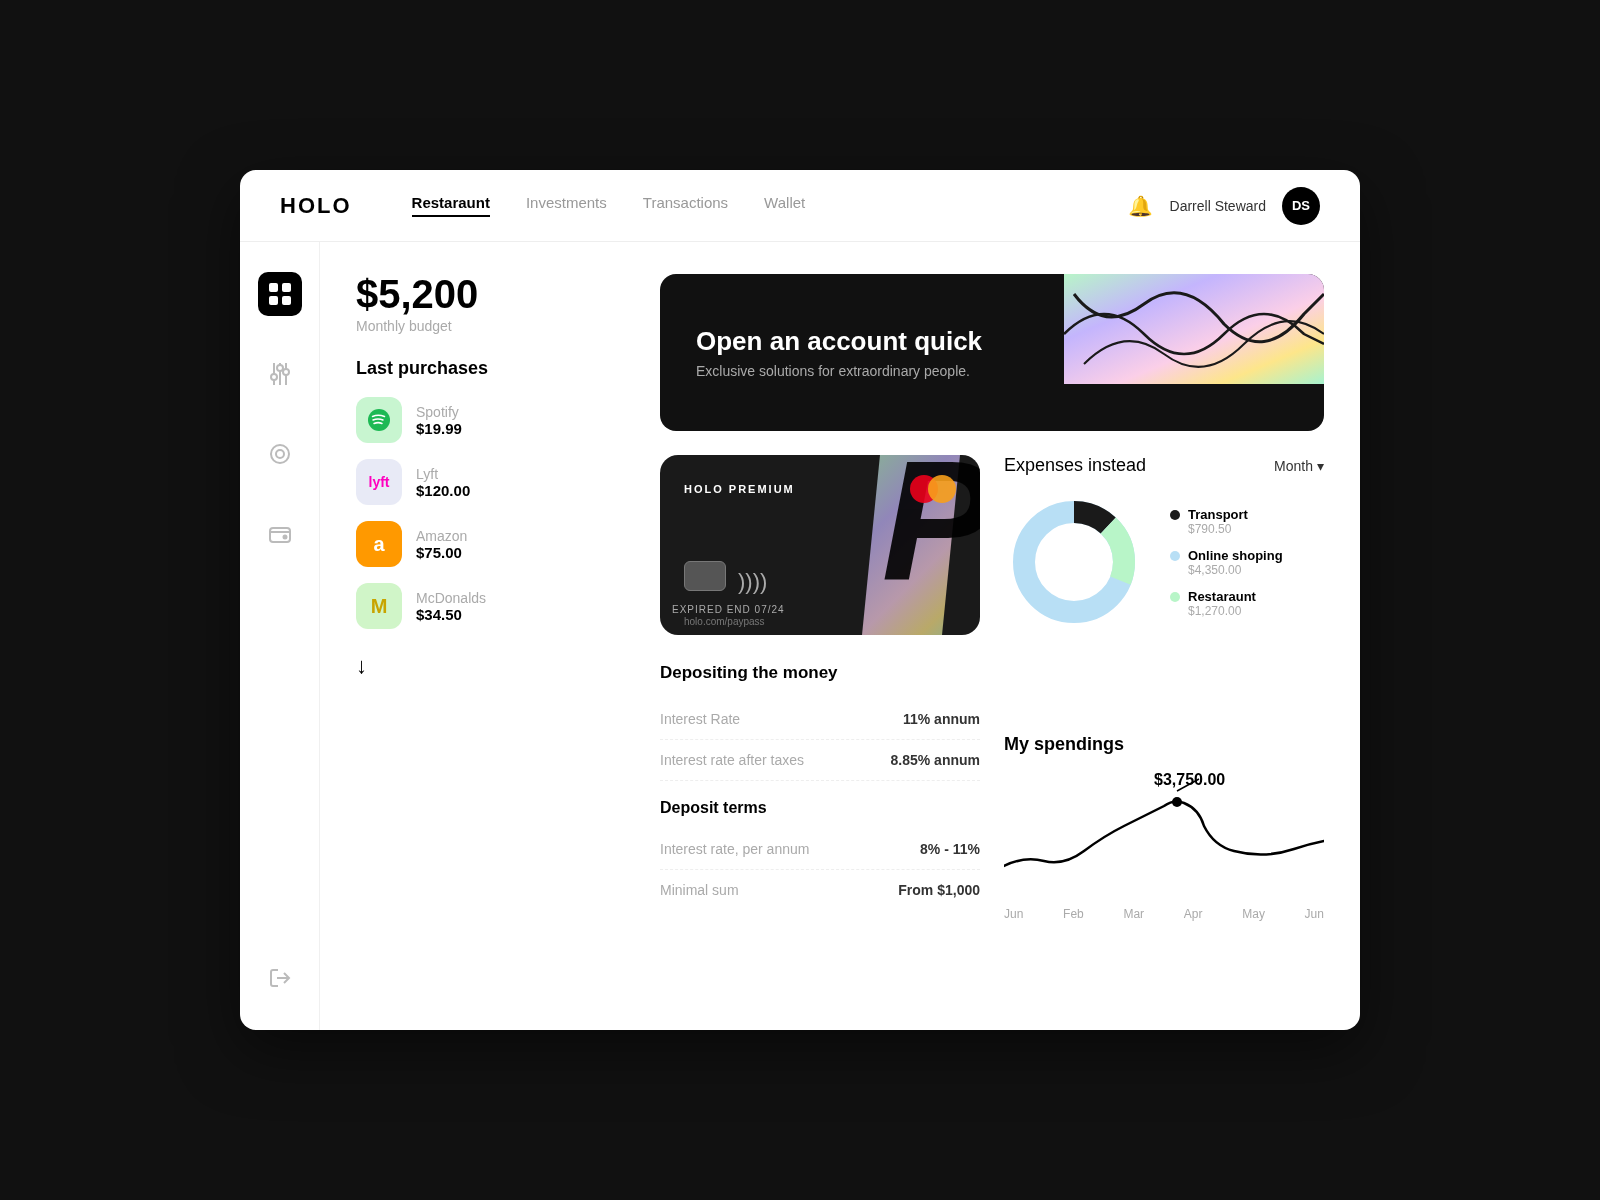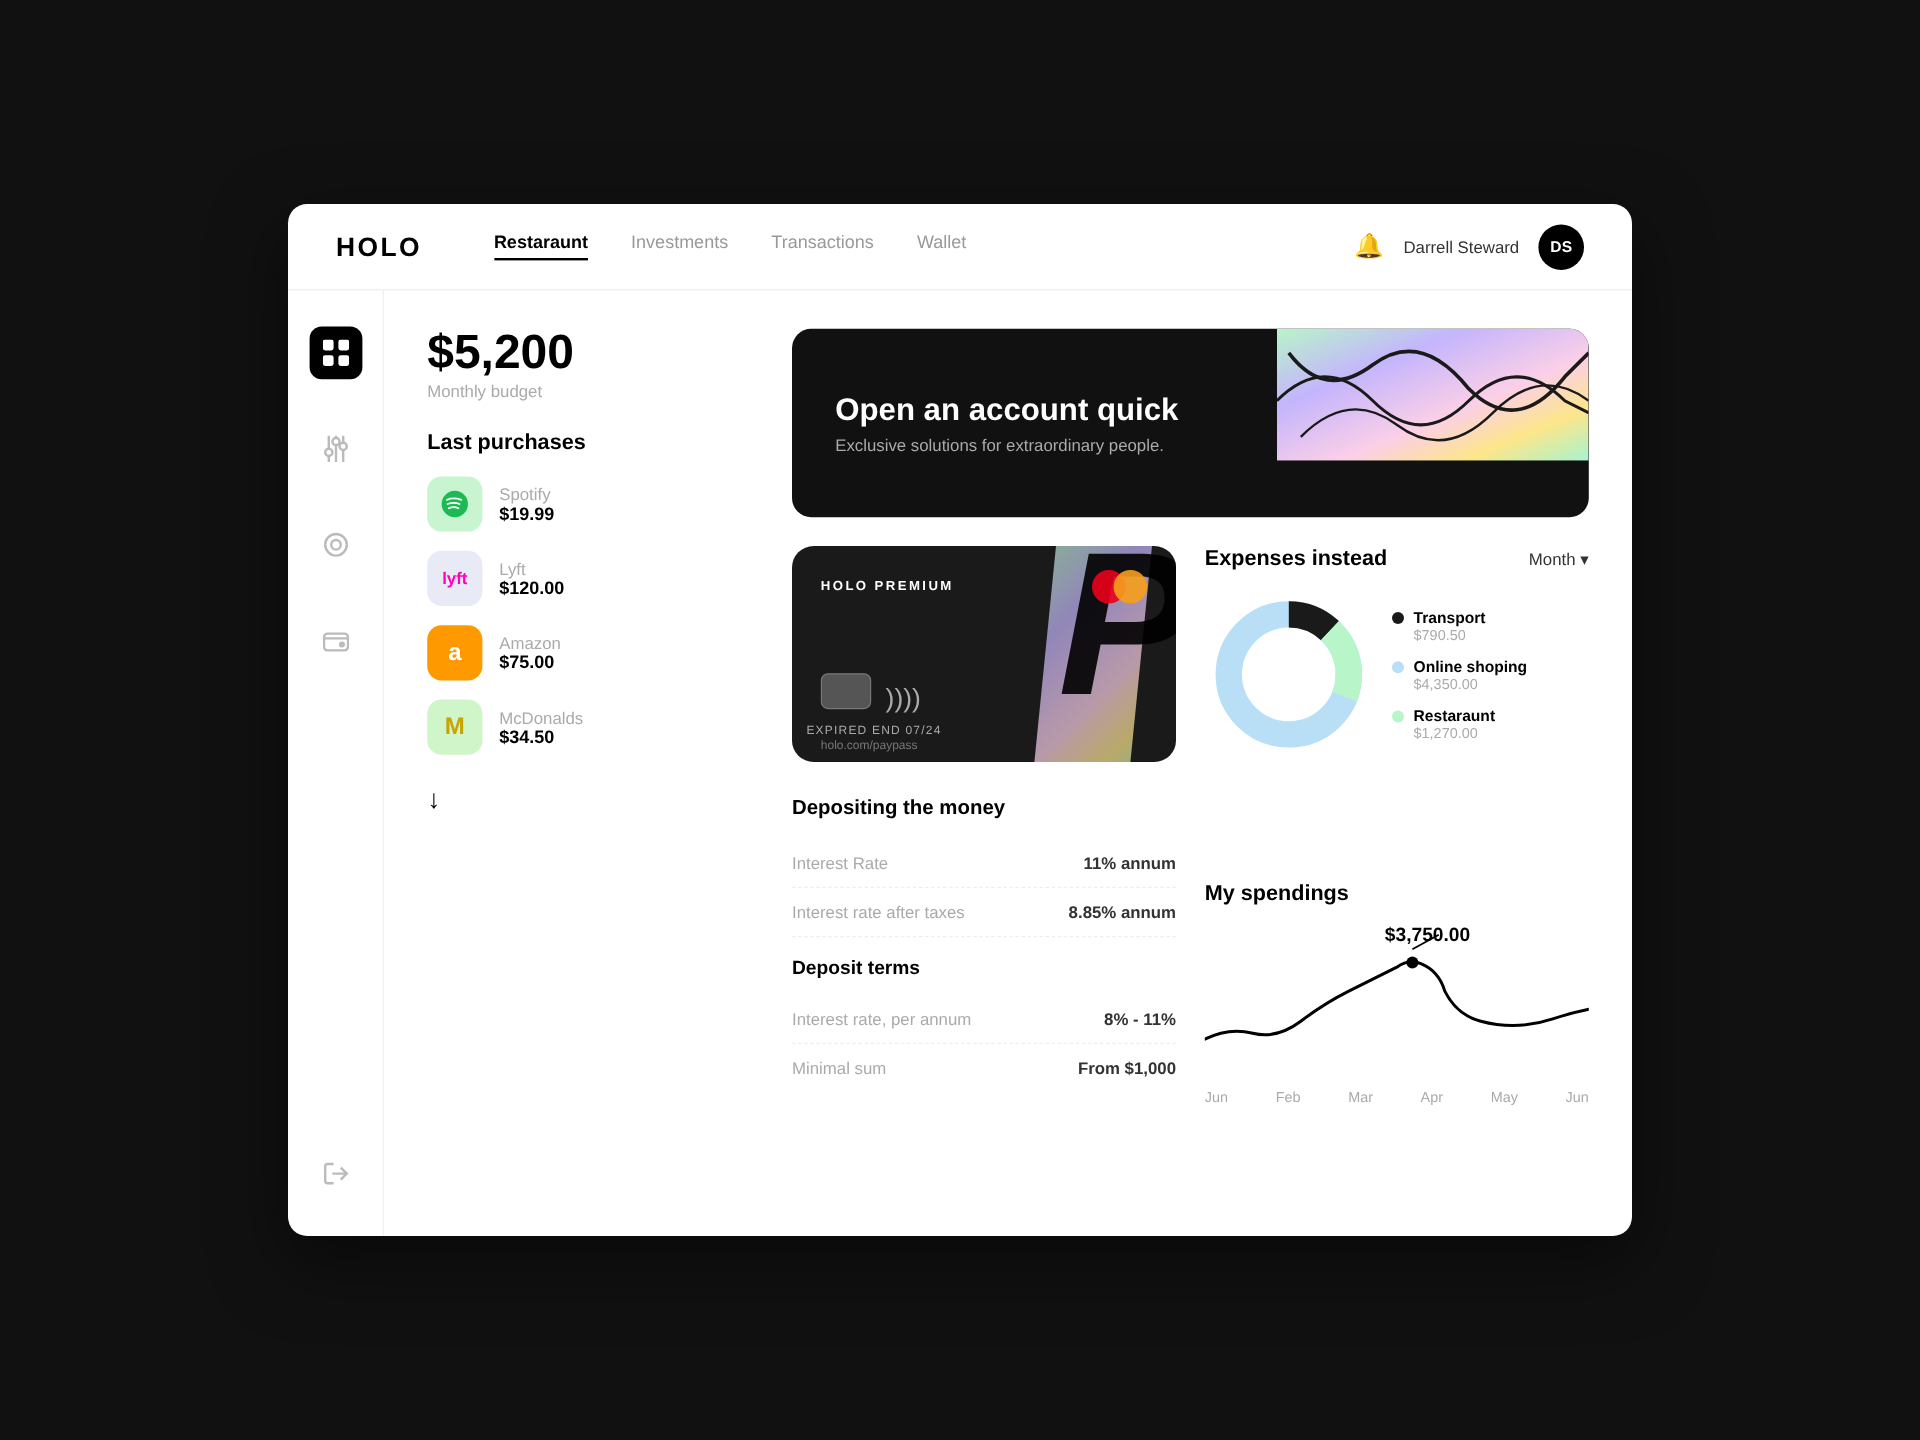--- a/index.html
+++ b/index.html
@@ -359,35 +359,35 @@
       grid-row: 2;
     }
     .expenses-header {
       display: flex;
       justify-content: space-between;
       align-items: center;
       margin-bottom: 16px;
     }
     .expenses-title {
       font-size: 18px;
-      font-weight: 700;
+      font-weight: 400;
       color: #000;
     }
     .month-select {
       font-size: 14px;
       color: #333;
       cursor: pointer;
       display: flex;
       align-items: center;
       gap: 4px;
     }
     .donut-container {
       display: flex;
       align-items: center;
-      gap: 16px;
+      gap: 26px;
     }
     .donut-chart {
       width: 140px;
       height: 140px;
       flex-shrink: 0;
     }
     .legend {
       display: flex;
       flex-direction: column;
       gap: 12px;

